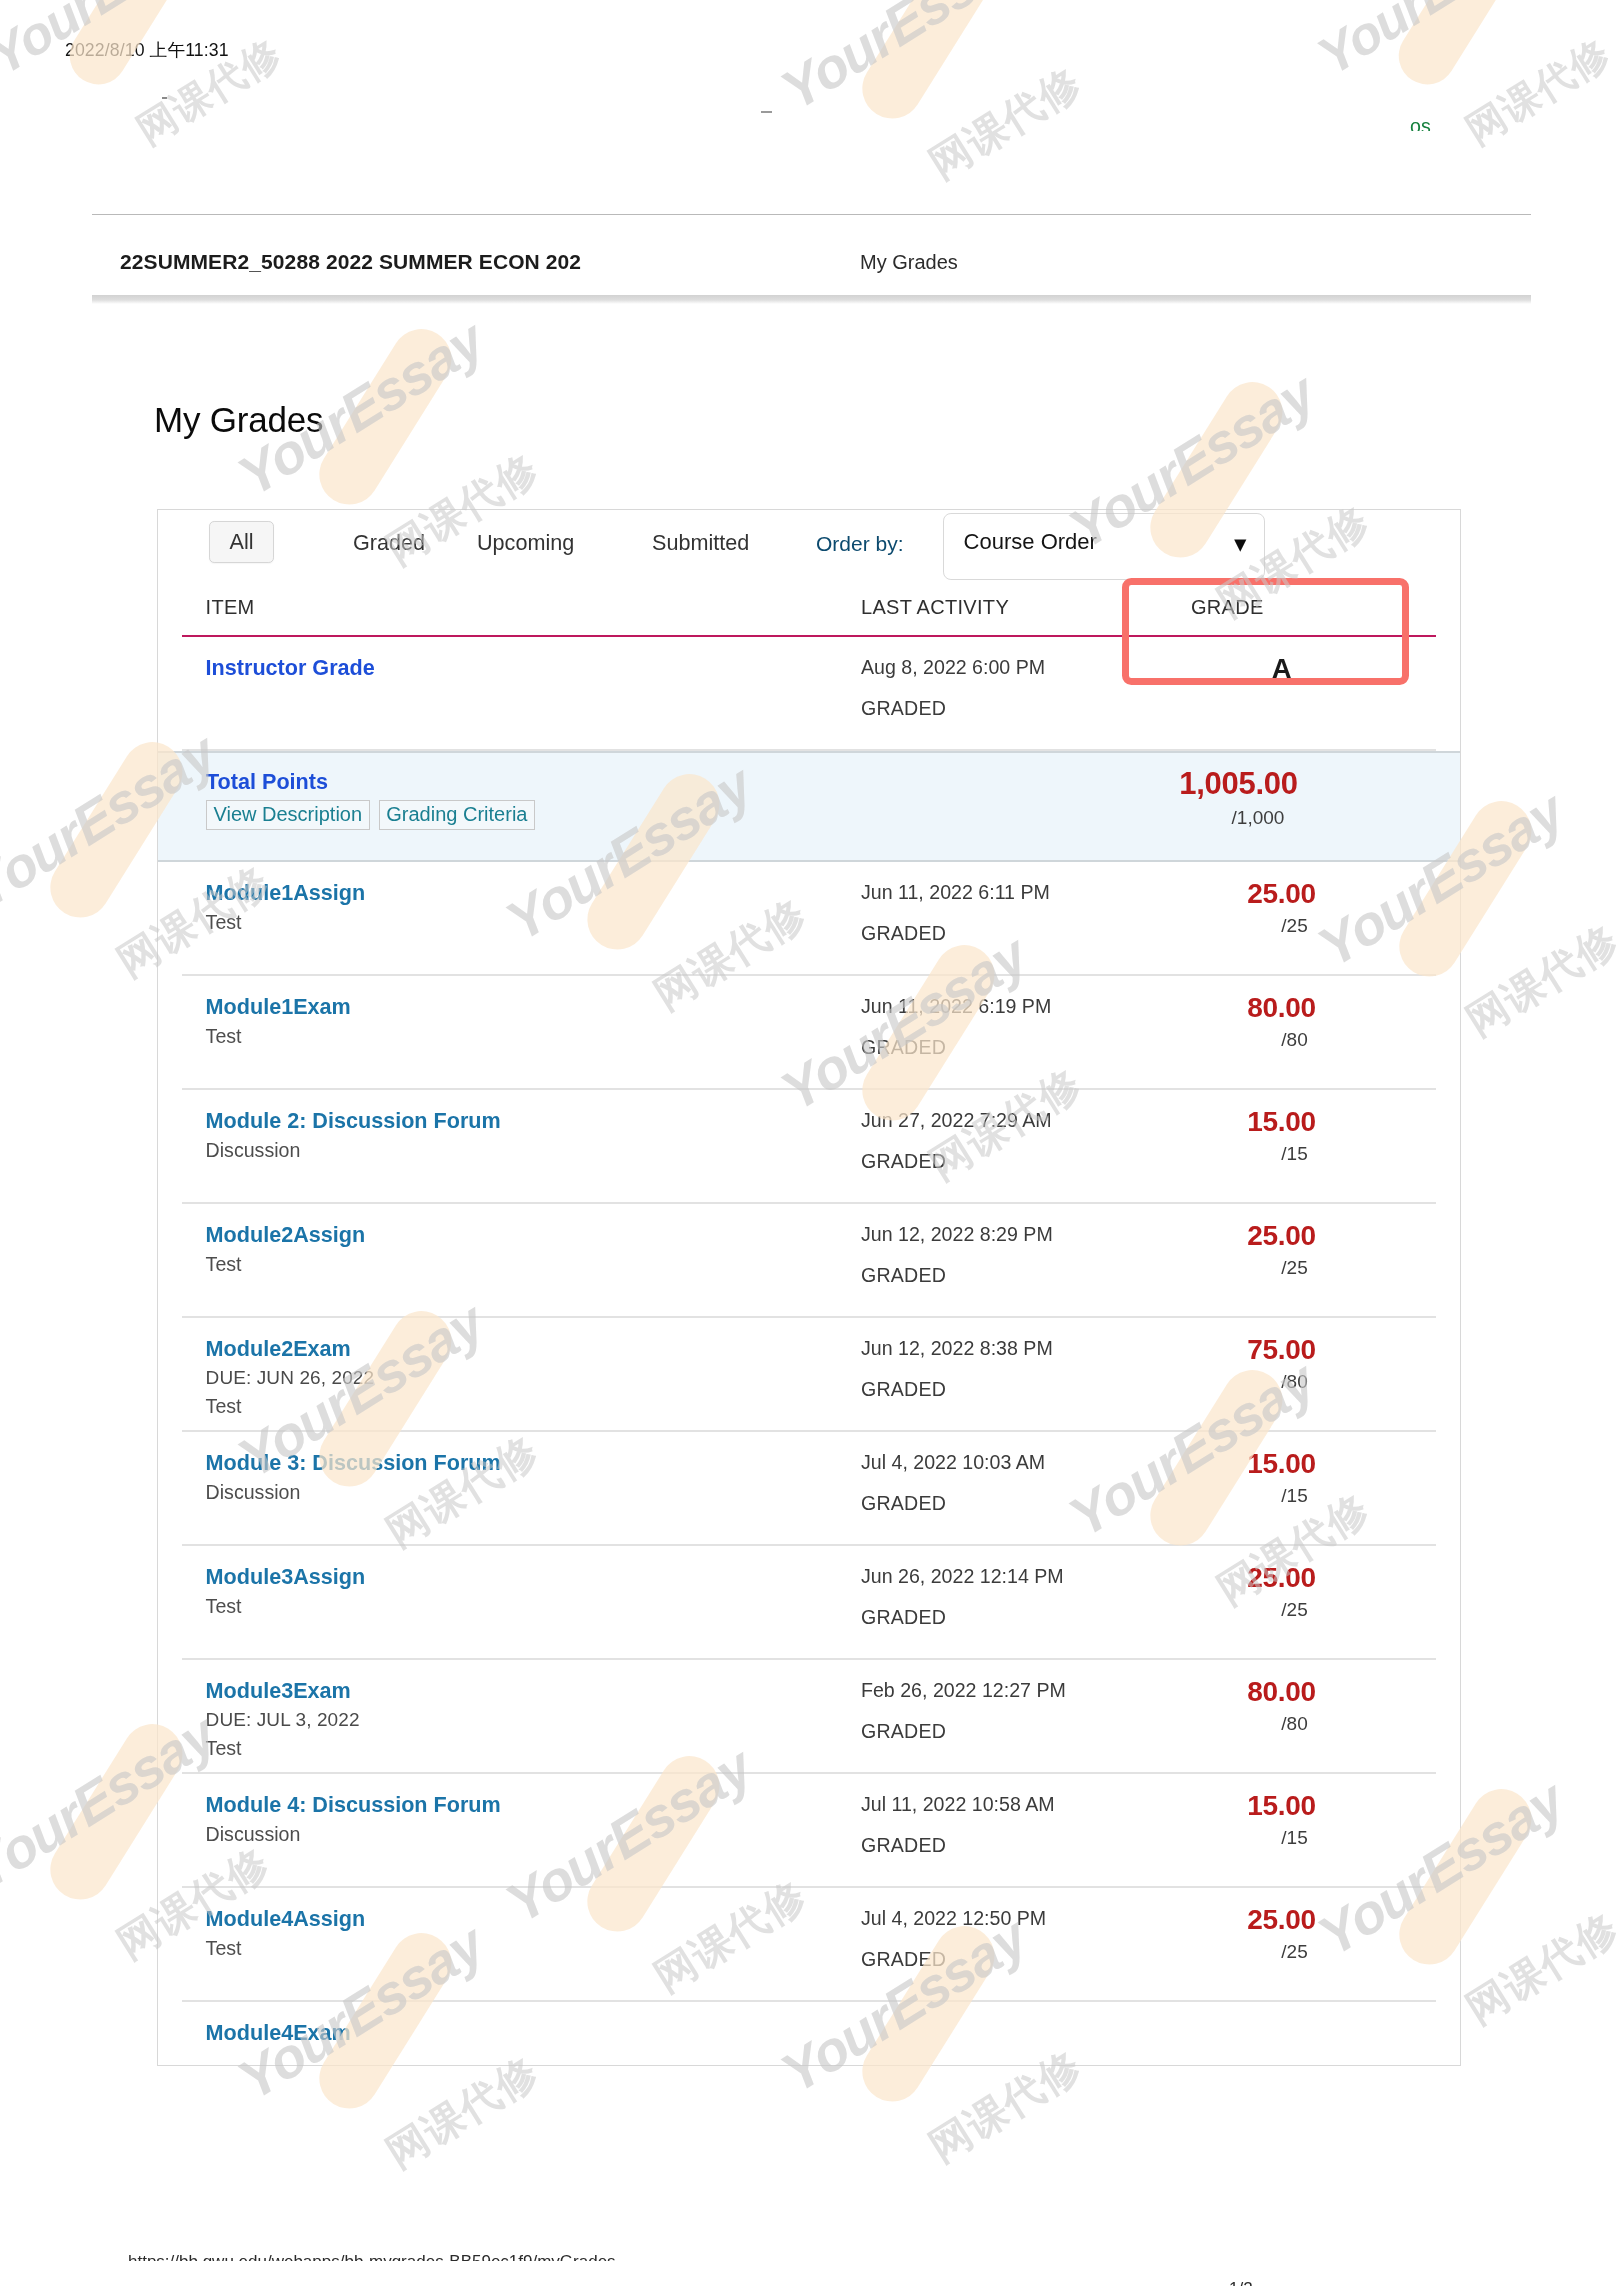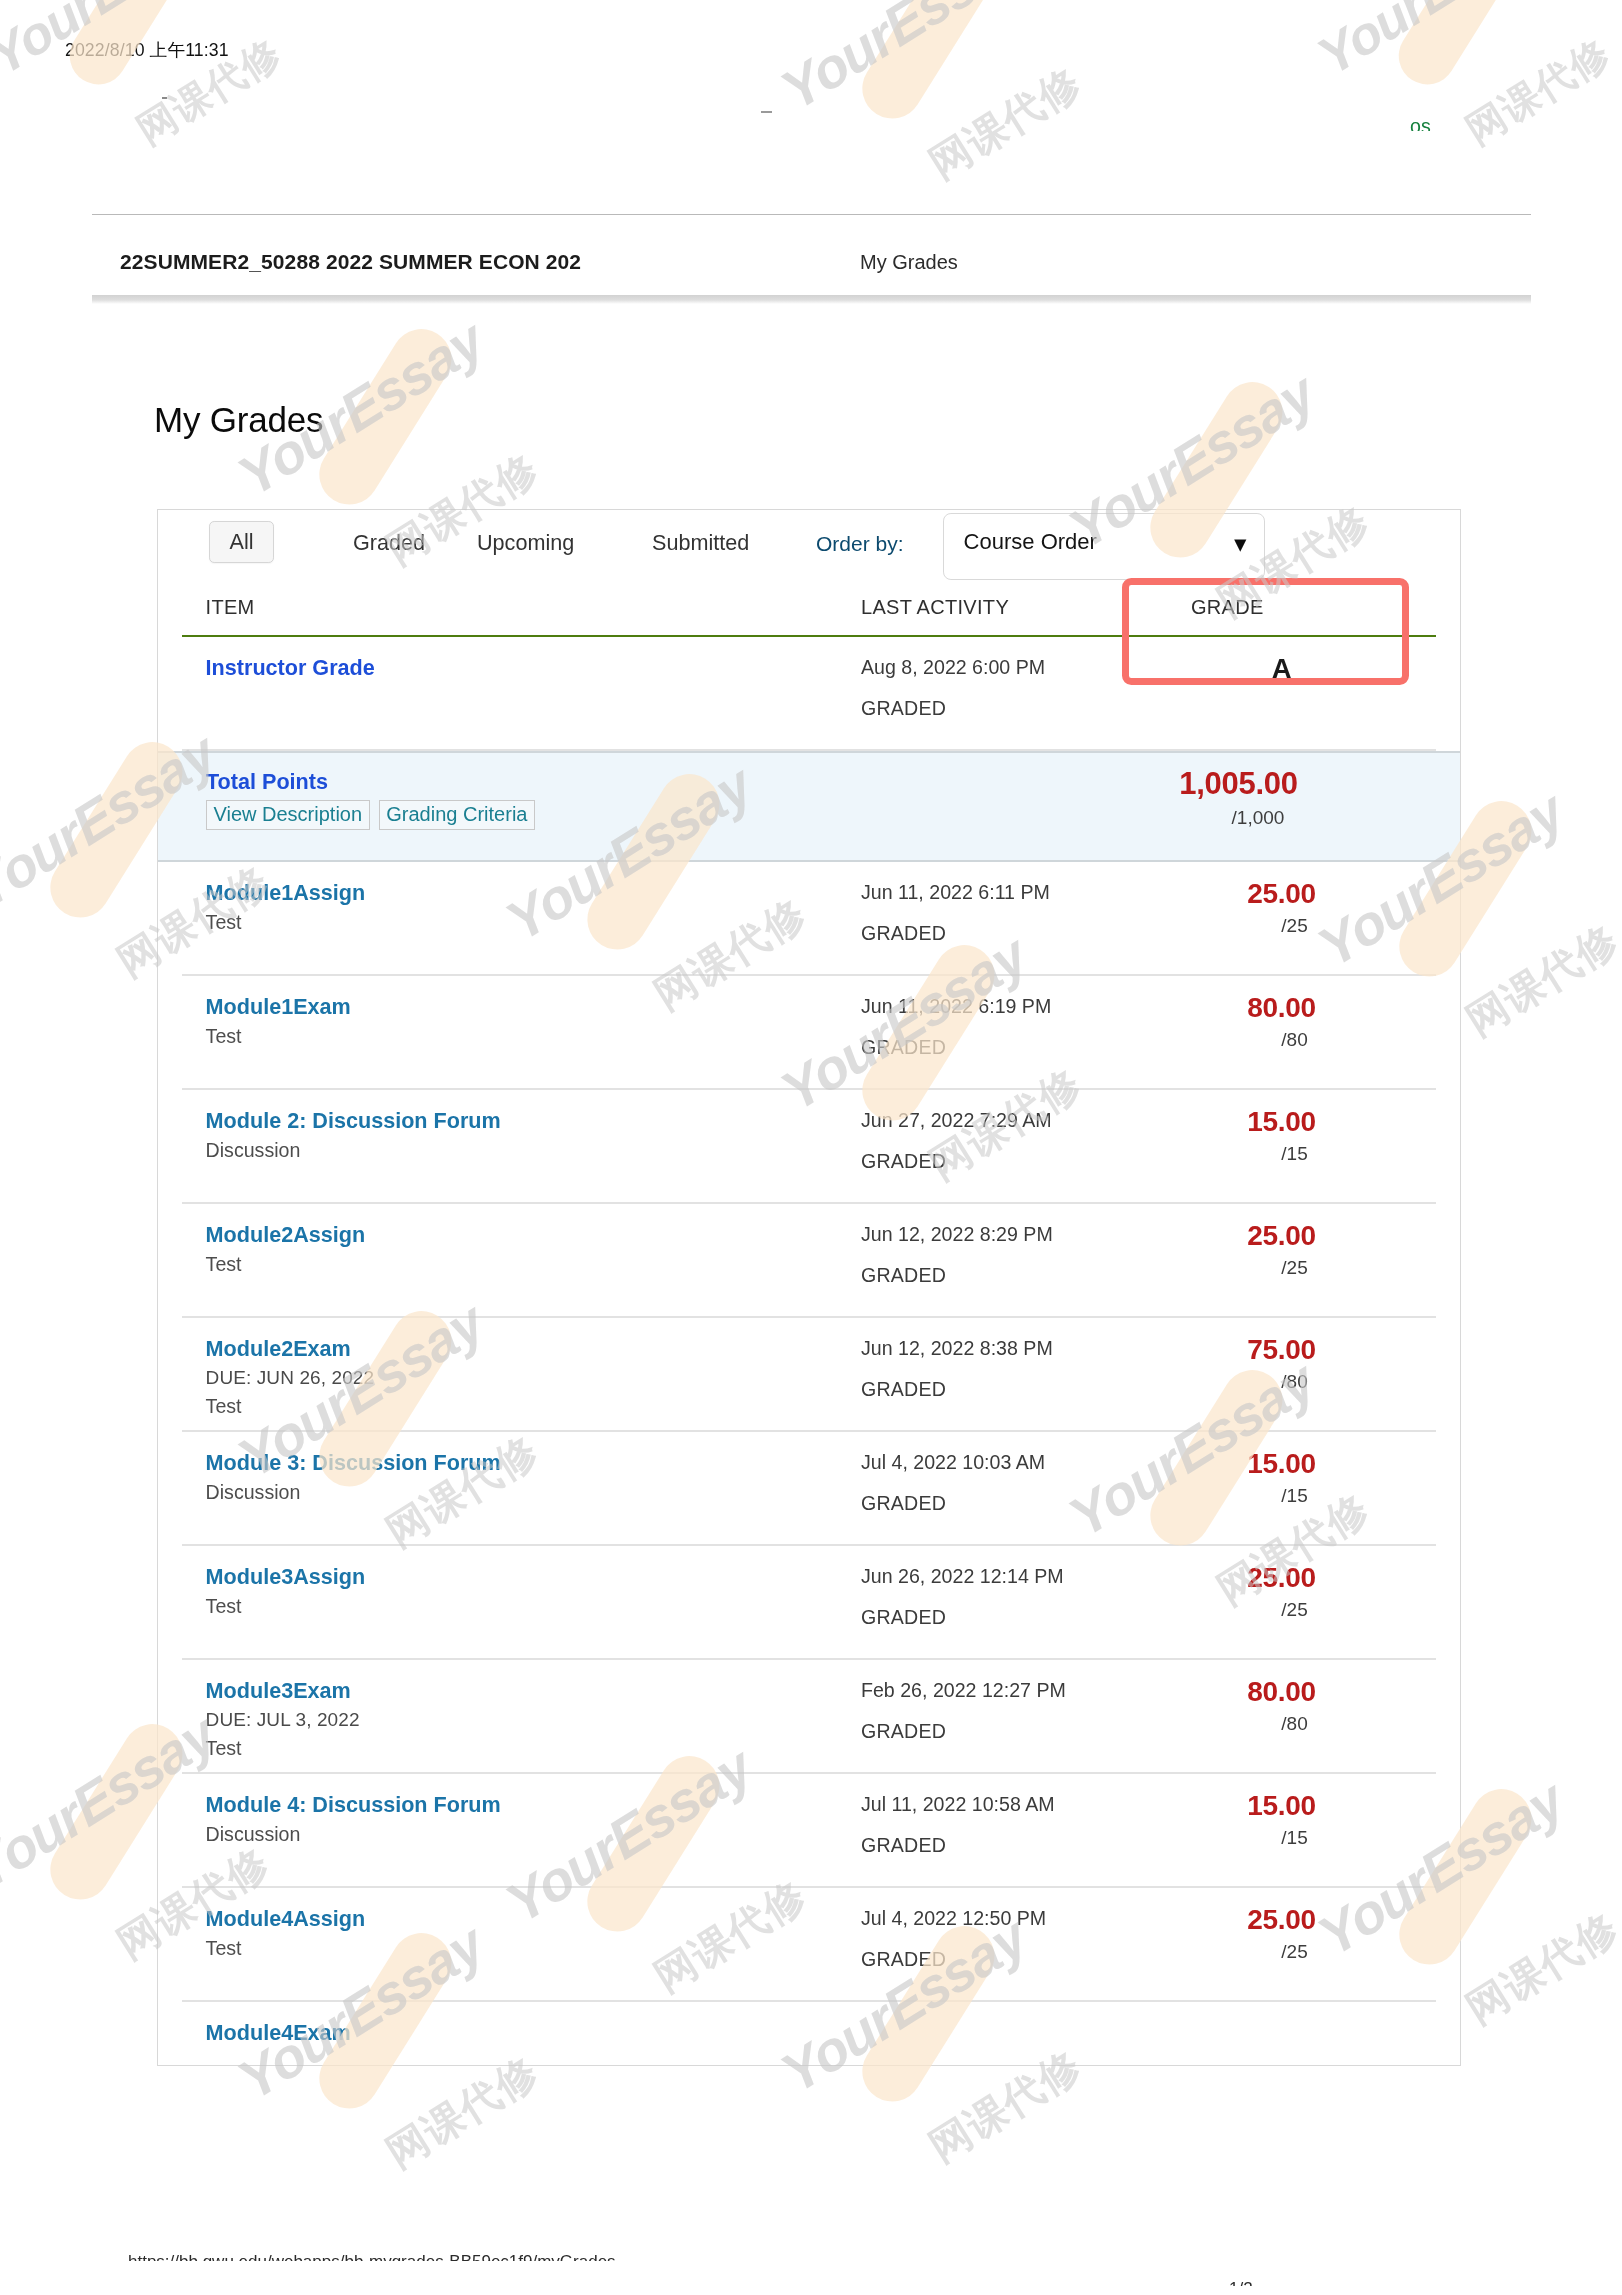--- a/index.html
+++ b/index.html
@@ -182,21 +182,21 @@
     font-size: 22px;
     font-weight: bold;
     color: #0c0c0c;
     line-height: 1;
   }
 
   
   .col-head {
     position: relative;
     height: 48px;
-    border-bottom: 2px solid #4d7c0f;
+    border-bottom: 2px solid #be185d;
     margin: 0 24px 0 24px;
   }
   .col-head .ch {
     position: absolute;
     top: 9.2px;
     font-size: 20px;
     color: #2f2f2f;
     letter-spacing: 0.3px;
     white-space: nowrap;
   }

